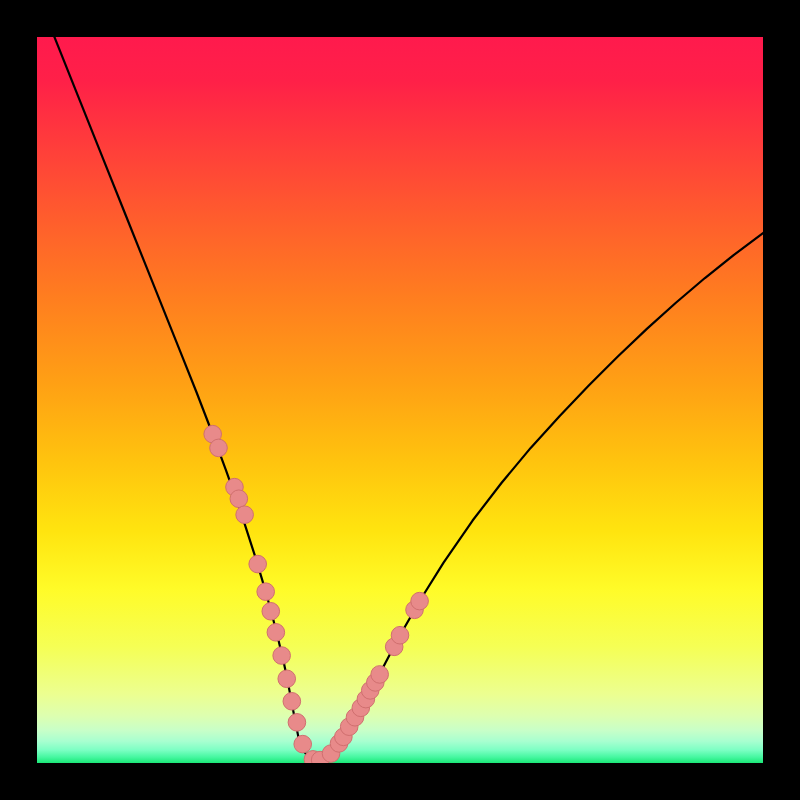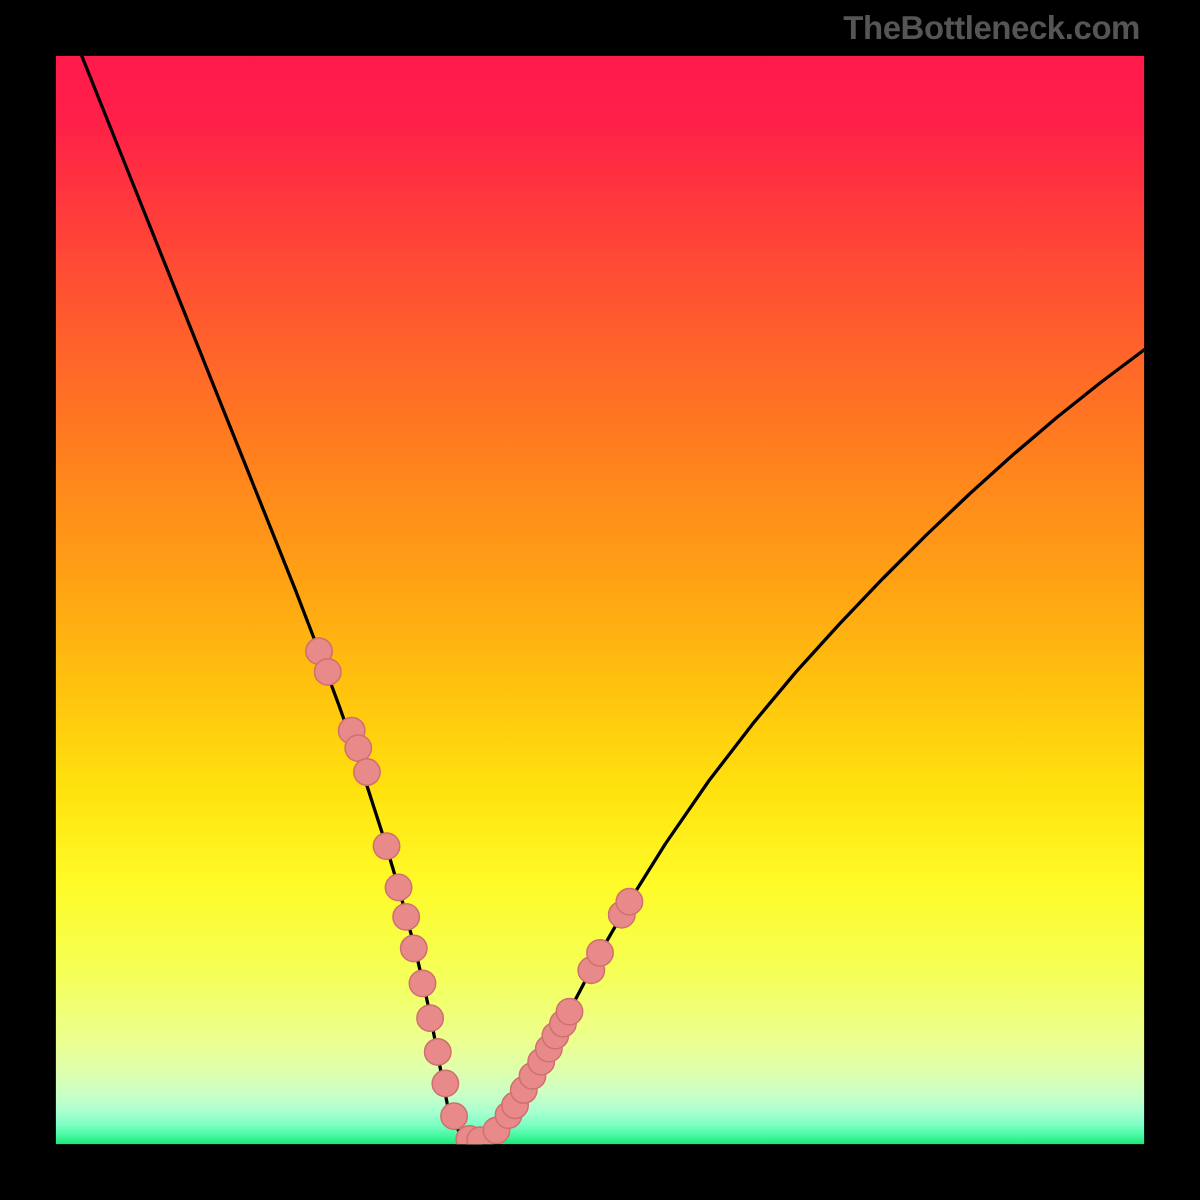--- a/index.html
+++ b/index.html
@@ -32,21 +32,20 @@
     font-size: 22px;
     font-weight: bold;
     color: #555;
     letter-spacing: -0.3px;
   }
 </style>
 </head>
 <body>
 
 <div class="frame">
-  <div class="attribution">TheBottleneck.com</div>
   <div class="plot">
     <svg id="chart-svg" width="726" height="726" viewBox="0 0 726 726" preserveAspectRatio="none">
       <defs>
         <linearGradient id="bg-grad" x1="0" y1="0" x2="0" y2="1">
             <stop offset="0%" stop-color="#ff1a4d"></stop>
             <stop offset="6%" stop-color="#ff2048"></stop>
             <stop offset="14.000000000000002%" stop-color="#ff3a3c"></stop>
             <stop offset="24%" stop-color="#ff5a2e"></stop>
             <stop offset="36%" stop-color="#ff7e1f"></stop>
             <stop offset="48%" stop-color="#ffa114"></stop>

